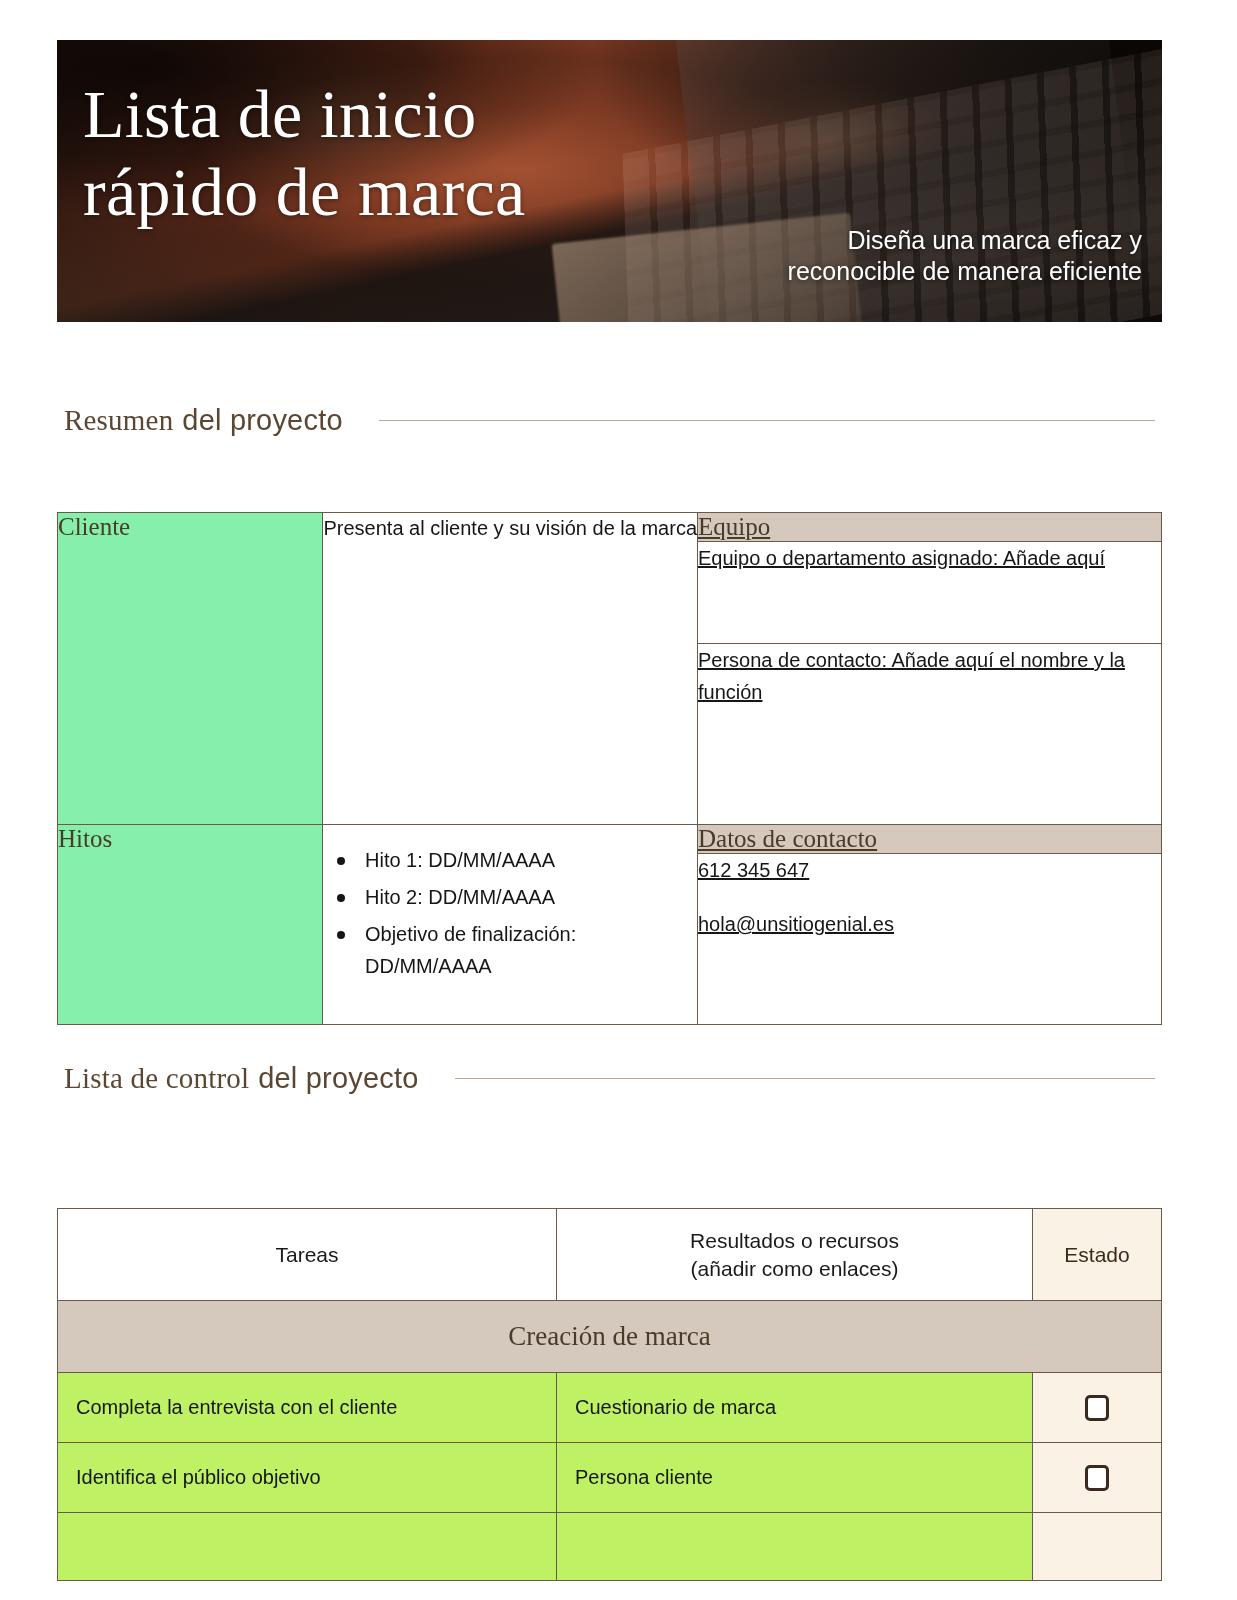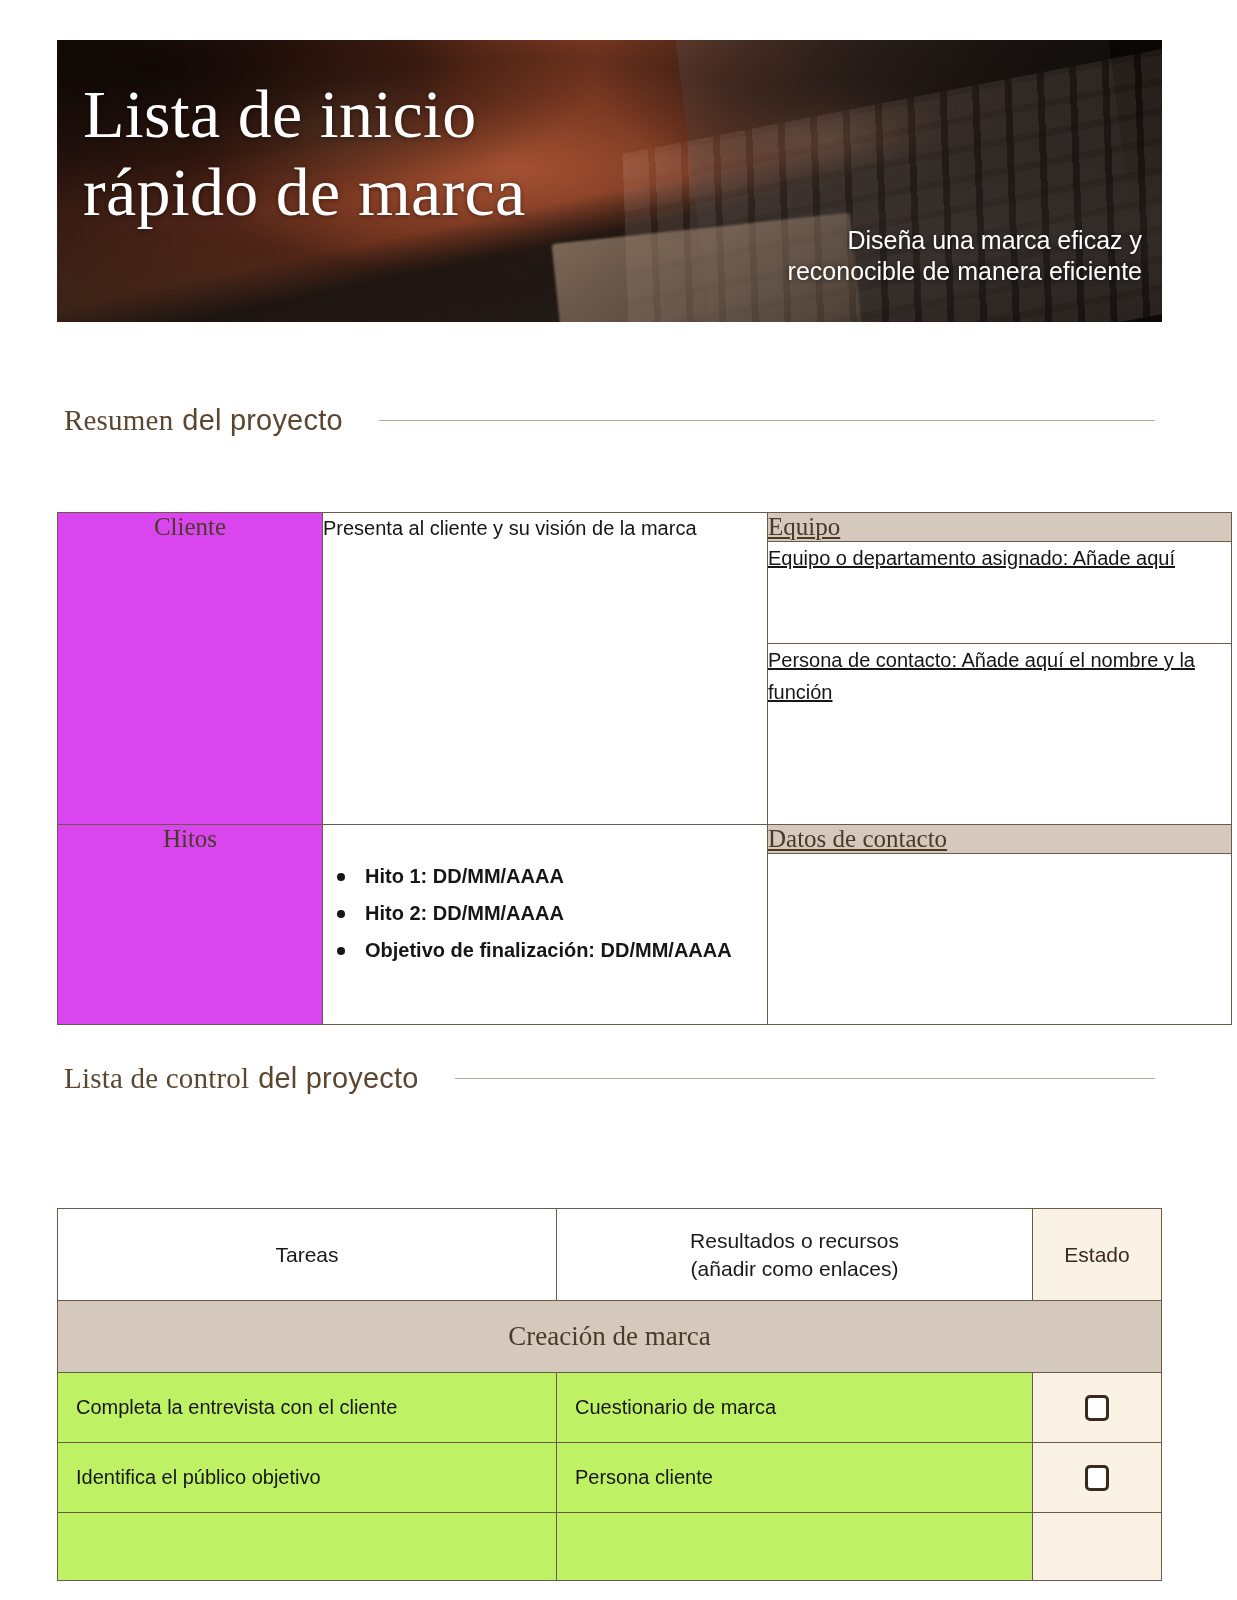--- a/index.html
+++ b/index.html
@@ -153,26 +153,25 @@
     width: 1104px;
     border-collapse: collapse;
     table-layout: fixed;
   }
   .summary-table td {
     border: 1px solid #6b5a4a;
     vertical-align: top;
     padding: 0;
   }
   .cell-label {
-    background: #d946ef;
+    background: #86efac;
     font-family: "Liberation Serif", "DejaVu Serif", serif;
     font-size: 25px;
     color: #4a3a28;
     padding: 28px 0 0 22px;
-    text-align: center;
   }
   .cell-body {
     background: #ffffff;
     font-family: "Liberation Sans", sans-serif;
     font-size: 20px;
     line-height: 1.55;
     color: #161616;
     padding: 24px 20px 20px 21px;
   }
   .sub-table {
@@ -309,51 +308,57 @@
   <div class="section-head" id="head-resumen">
     <span class="h-text h-serif">Resumen</span>
     <span class="h-text h-sans" style="margin-left:9px;">del proyecto</span>
     <span class="h-rule"></span>
   </div>
 
   <table class="summary-table">
     <tbody>
         <tr>
       <td class="cell-label" style="width:265px; height:312px;">Cliente</td>
-      <td class="cell-body" style="width:445px;">Presenta al cliente y su visión de la marca</td>
+      <td class="cell-body" style="width:375px;text-align:right;">Presenta al cliente y su visión de la marca</td>
       <td style="width:464px; padding:0;">
         <table class="sub-table">
           <tbody>
                 <tr>
             <td class="sub-head">Equipo</td>
           </tr>
           <tr>
             <td class="sub-cell with-border" style="height:102px;">Equipo o departamento asignado: Añade aquí</td>
           </tr>
           <tr>
             <td class="sub-cell" style="height:102px;">Persona de contacto: Añade aquí el nombre y la función</td>
           </tr>
         </tbody>
             </table>
       </td>
     </tr>
     <tr>
       <td class="cell-label" style="height:200px;">Hitos</td>
-      <td class="cell-body" style="padding-top:36px;font-weight:bold;">
+      <td class="cell-body" style="padding-top:20px;">
         <ul class="bullets">
           <li>Hito 1: DD/MM/AAAA</li>
           <li>Hito 2: DD/MM/AAAA</li>
           <li>Objetivo de finalización: DD/MM/AAAA</li>
         </ul>
       </td>
       <td style="padding:0;">
         <table class="sub-table">
           <tbody>
                 <tr>
             <td class="sub-head">Datos de contacto</td>
+          </tr>
+          <tr>
+            <td class="sub-cell" style="height:118px;">
+              <p>612 345 647</p>
+              <p>hola@unsitiogenial.es</p>
+            </td>
           </tr>
         </tbody>
             </table>
       </td>
     </tr>
   </tbody>
     </table>
 
   <div class="section-head" id="head-checklist">
     <span class="h-text h-serif">Lista de control</span>

